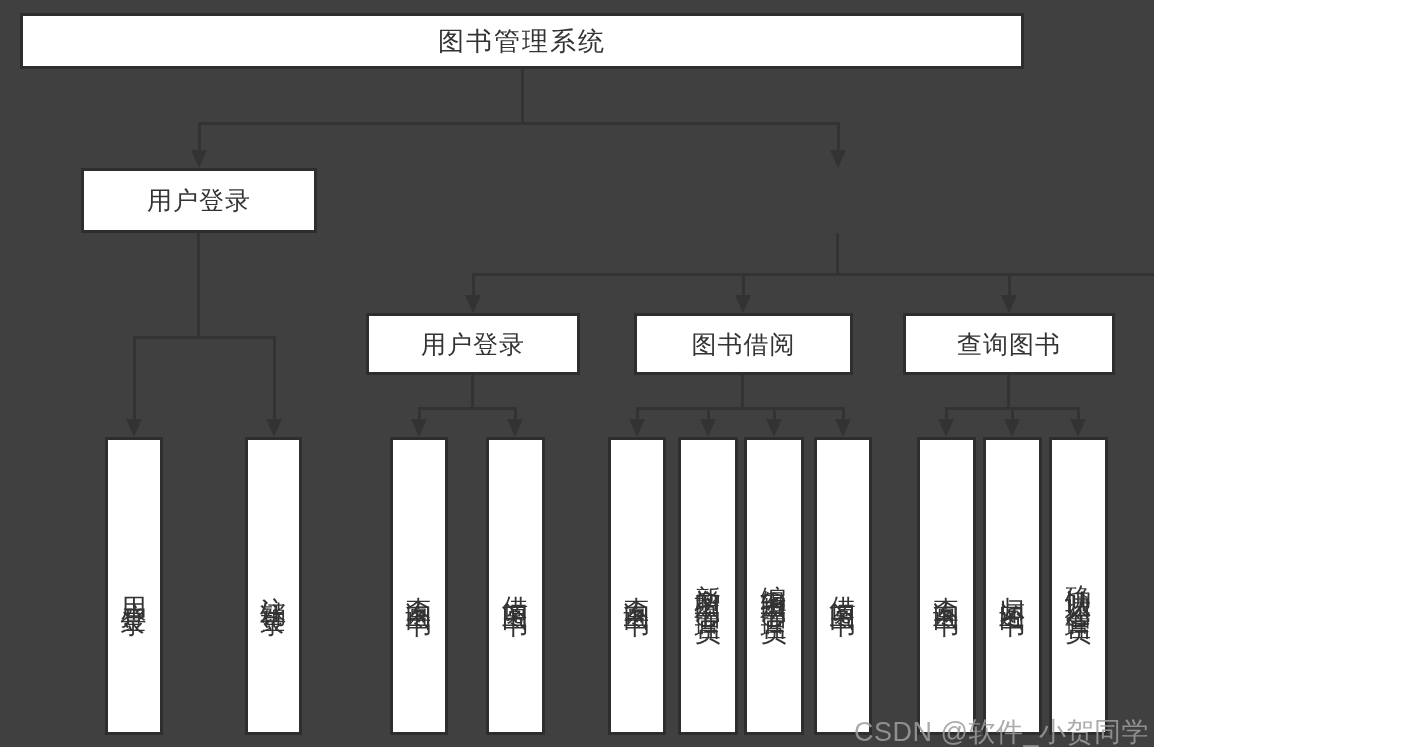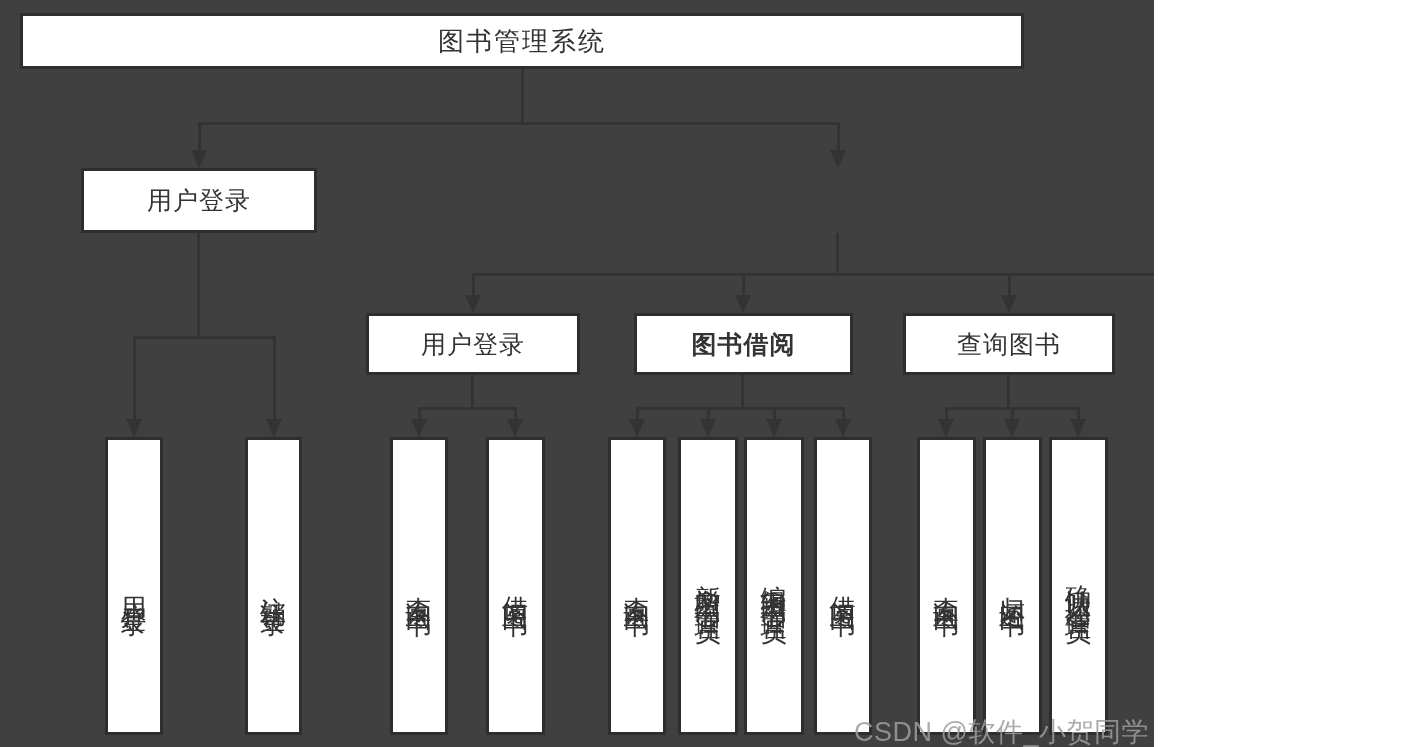--- a/index.html
+++ b/index.html
@@ -84,21 +84,21 @@
       <i class="head"></i>
     </div>
   <div class="arrow" style="left:1275px;top:273px;height:40px;">
       <i class="stem"></i>
       <i class="head"></i>
     </div>
 
   <div class="box" style="left:366px;top:313px;width:214px;height:62px;">
     <span class="hlabel">用户登录</span>
   </div>
-  <div class="box" style="left:634px;top:313px;width:219px;height:62px;font-weight:bold;">
+  <div class="box" style="left:634px;top:313px;width:219px;height:62px;">
     <span class="hlabel">图书借阅</span>
   </div>
   <div class="box" style="left:903px;top:313px;width:212px;height:62px;">
     <span class="hlabel">查询图书</span>
   </div>
 
   <div class="vline" style="left:471px;top:375px;height:32px;"></div>
   <div class="hline" style="left:418px;top:407px;width:98px;"></div>
   <div class="arrow" style="left:411px;top:407px;height:30px;">
       <i class="stem"></i>

